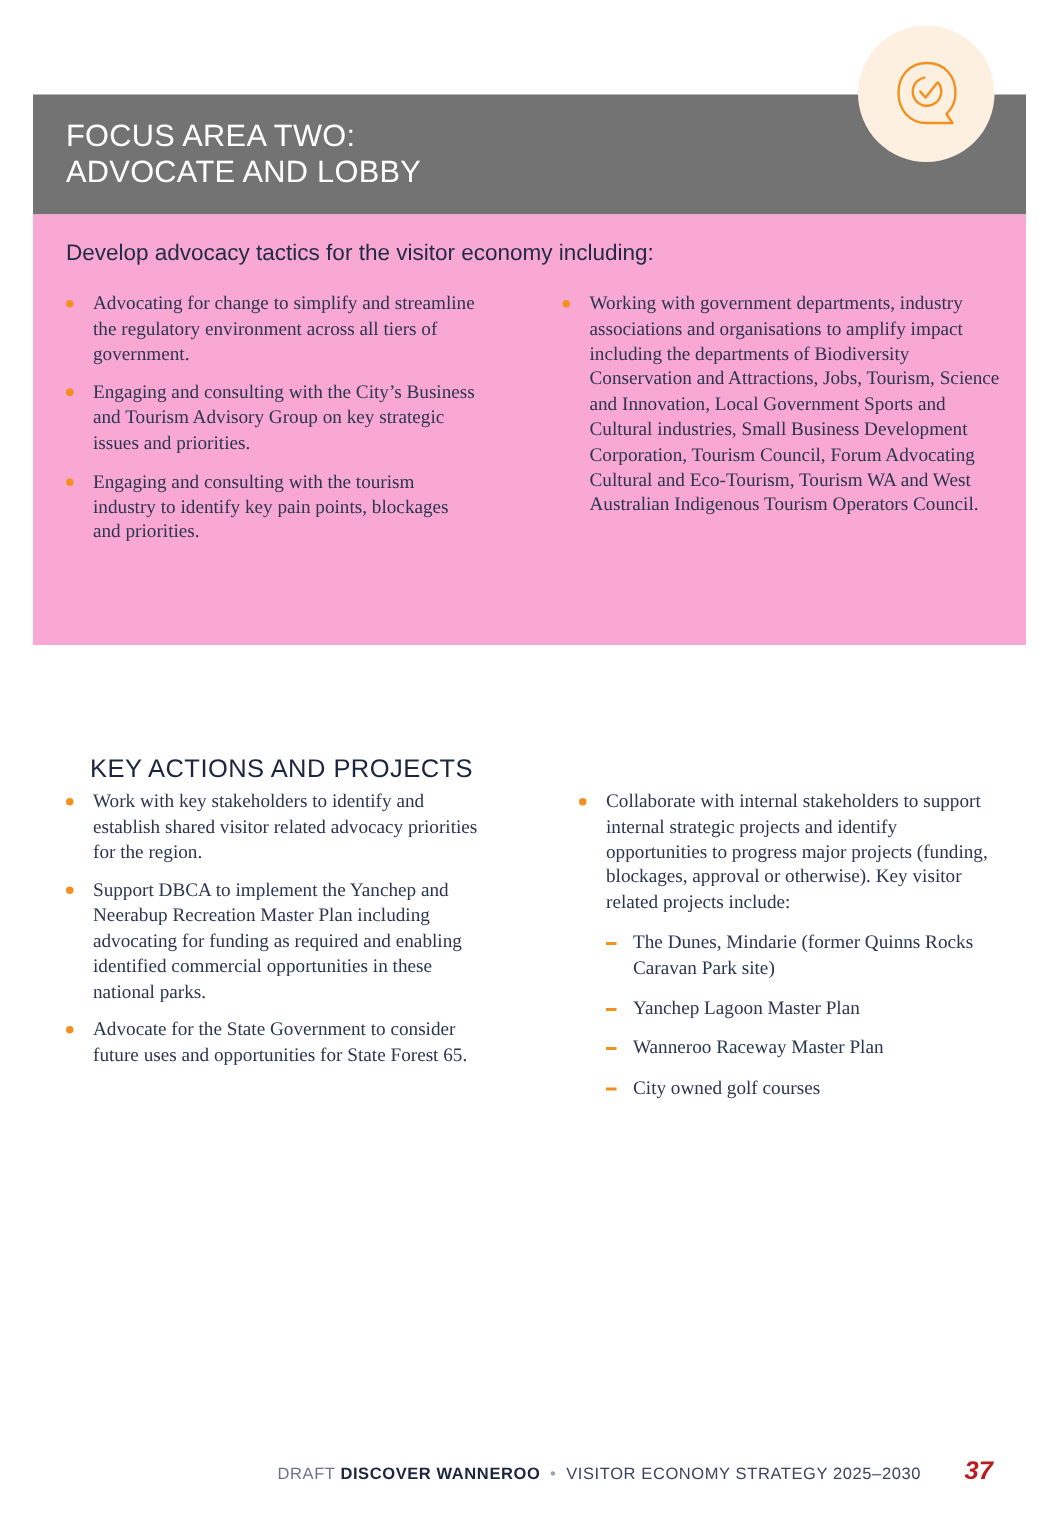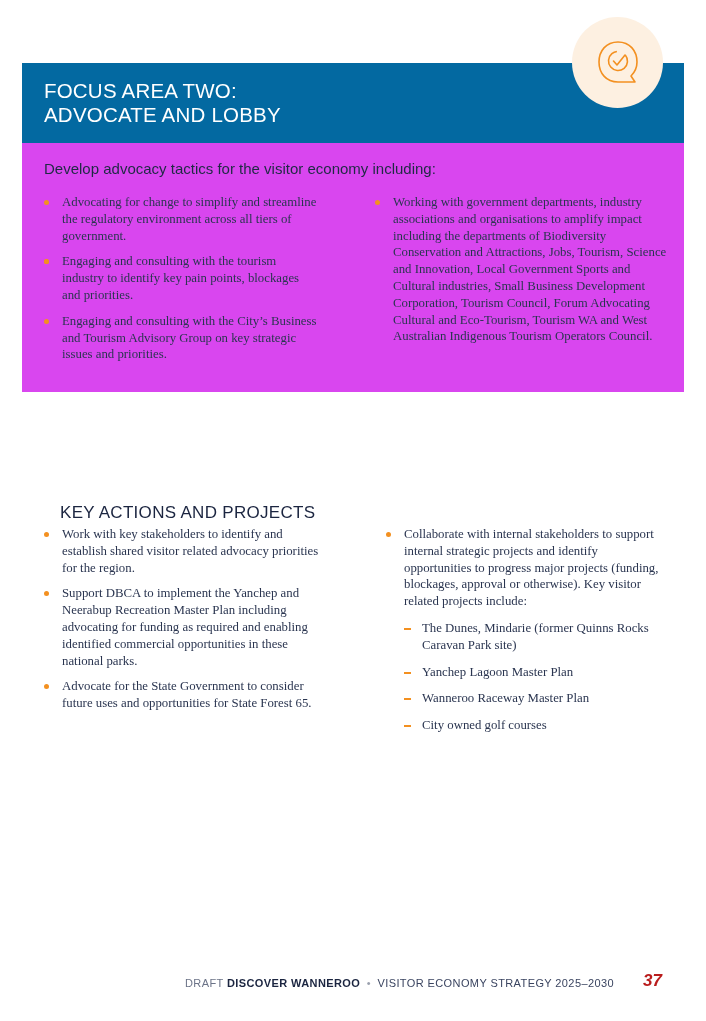--- a/index.html
+++ b/index.html
@@ -17,21 +17,21 @@
     }
     .page { position: absolute; inset: 0; }
 
     
     .header-band {
       position: absolute;
       left: 22px;
       top: 63px;
       width: 662px;
       height: 80px;
-      background: #0369a1;
+      background: #737373;
     }
     .header-title {
       position: absolute;
       left: 22px;
       top: 16px;
       margin: 0;
       color: #ffffff;
       font-size: 20.5px;
       line-height: 24px;
       font-weight: normal;
@@ -51,22 +51,22 @@
       align-items: center;
       justify-content: center;
     }
 
     
     .cream-panel {
       position: absolute;
       left: 22px;
       top: 143px;
       width: 662px;
-      height: 249px;
-      background: #d946ef;
+      height: 287px;
+      background: #f9a8d4;
     }
     .cream-intro {
       position: absolute;
       left: 22px;
       top: 16px;
       margin: 0;
       font-size: 15px;
       line-height: 20px;
       color: #1f2a44;
       font-weight: normal;
@@ -181,22 +181,22 @@
       <path d="M22.5 25 L26 29 L34 19" fill="none" stroke="#f39020" stroke-width="1.6" stroke-linecap="round" stroke-linejoin="round"></path>
     </svg>
   </div>
 
   <div class="cream-panel">
     <p class="cream-intro">Develop advocacy tactics for the visitor economy including:</p>
 
     <ul class="bullets cream-col-left">
       <li><span class="dot"></span><span>Advocating for change to simplify and streamline the regulatory environment across all tiers of government.</span></li>
       <li><span class="dot"></span></li>
+      <li><span class="dot"></span><span>Engaging and consulting with the City’s Business and Tourism Advisory Group on key strategic issues and priorities.</span></li>
       <li><span class="dot"></span><span>Engaging and consulting with the tourism industry to identify key pain points, blockages and priorities.</span></li>
-      <li><span class="dot"></span><span>Engaging and consulting with the City’s Business and Tourism Advisory Group on key strategic issues and priorities.</span></li>
     </ul>
 
     <ul class="bullets cream-col-right">
       <li><span class="dot"></span><span>Working with government departments, industry associations and organisations to amplify impact including the departments of Biodiversity Conservation and Attractions, Jobs, Tourism, Science and Innovation, Local Government Sports and Cultural industries, Small Business Development Corporation, Tourism Council, Forum Advocating Cultural and Eco-Tourism, Tourism WA and West Australian Indigenous Tourism Operators Council.</span></li>
     </ul>
   </div>
 
   <h2 class="section-heading">KEY ACTIONS AND PROJECTS</h2>
 
   <ul class="bullets actions-left">

